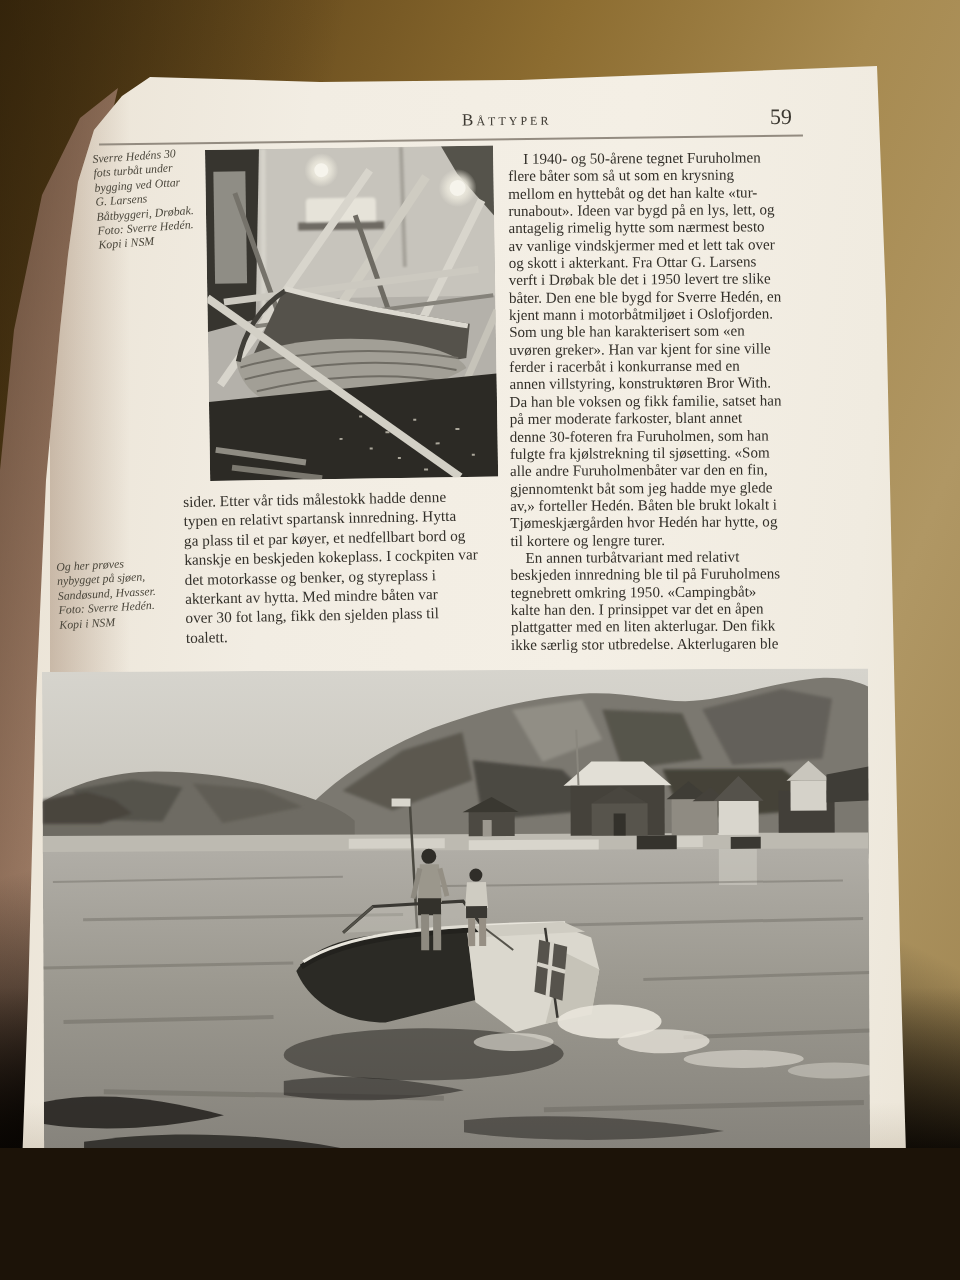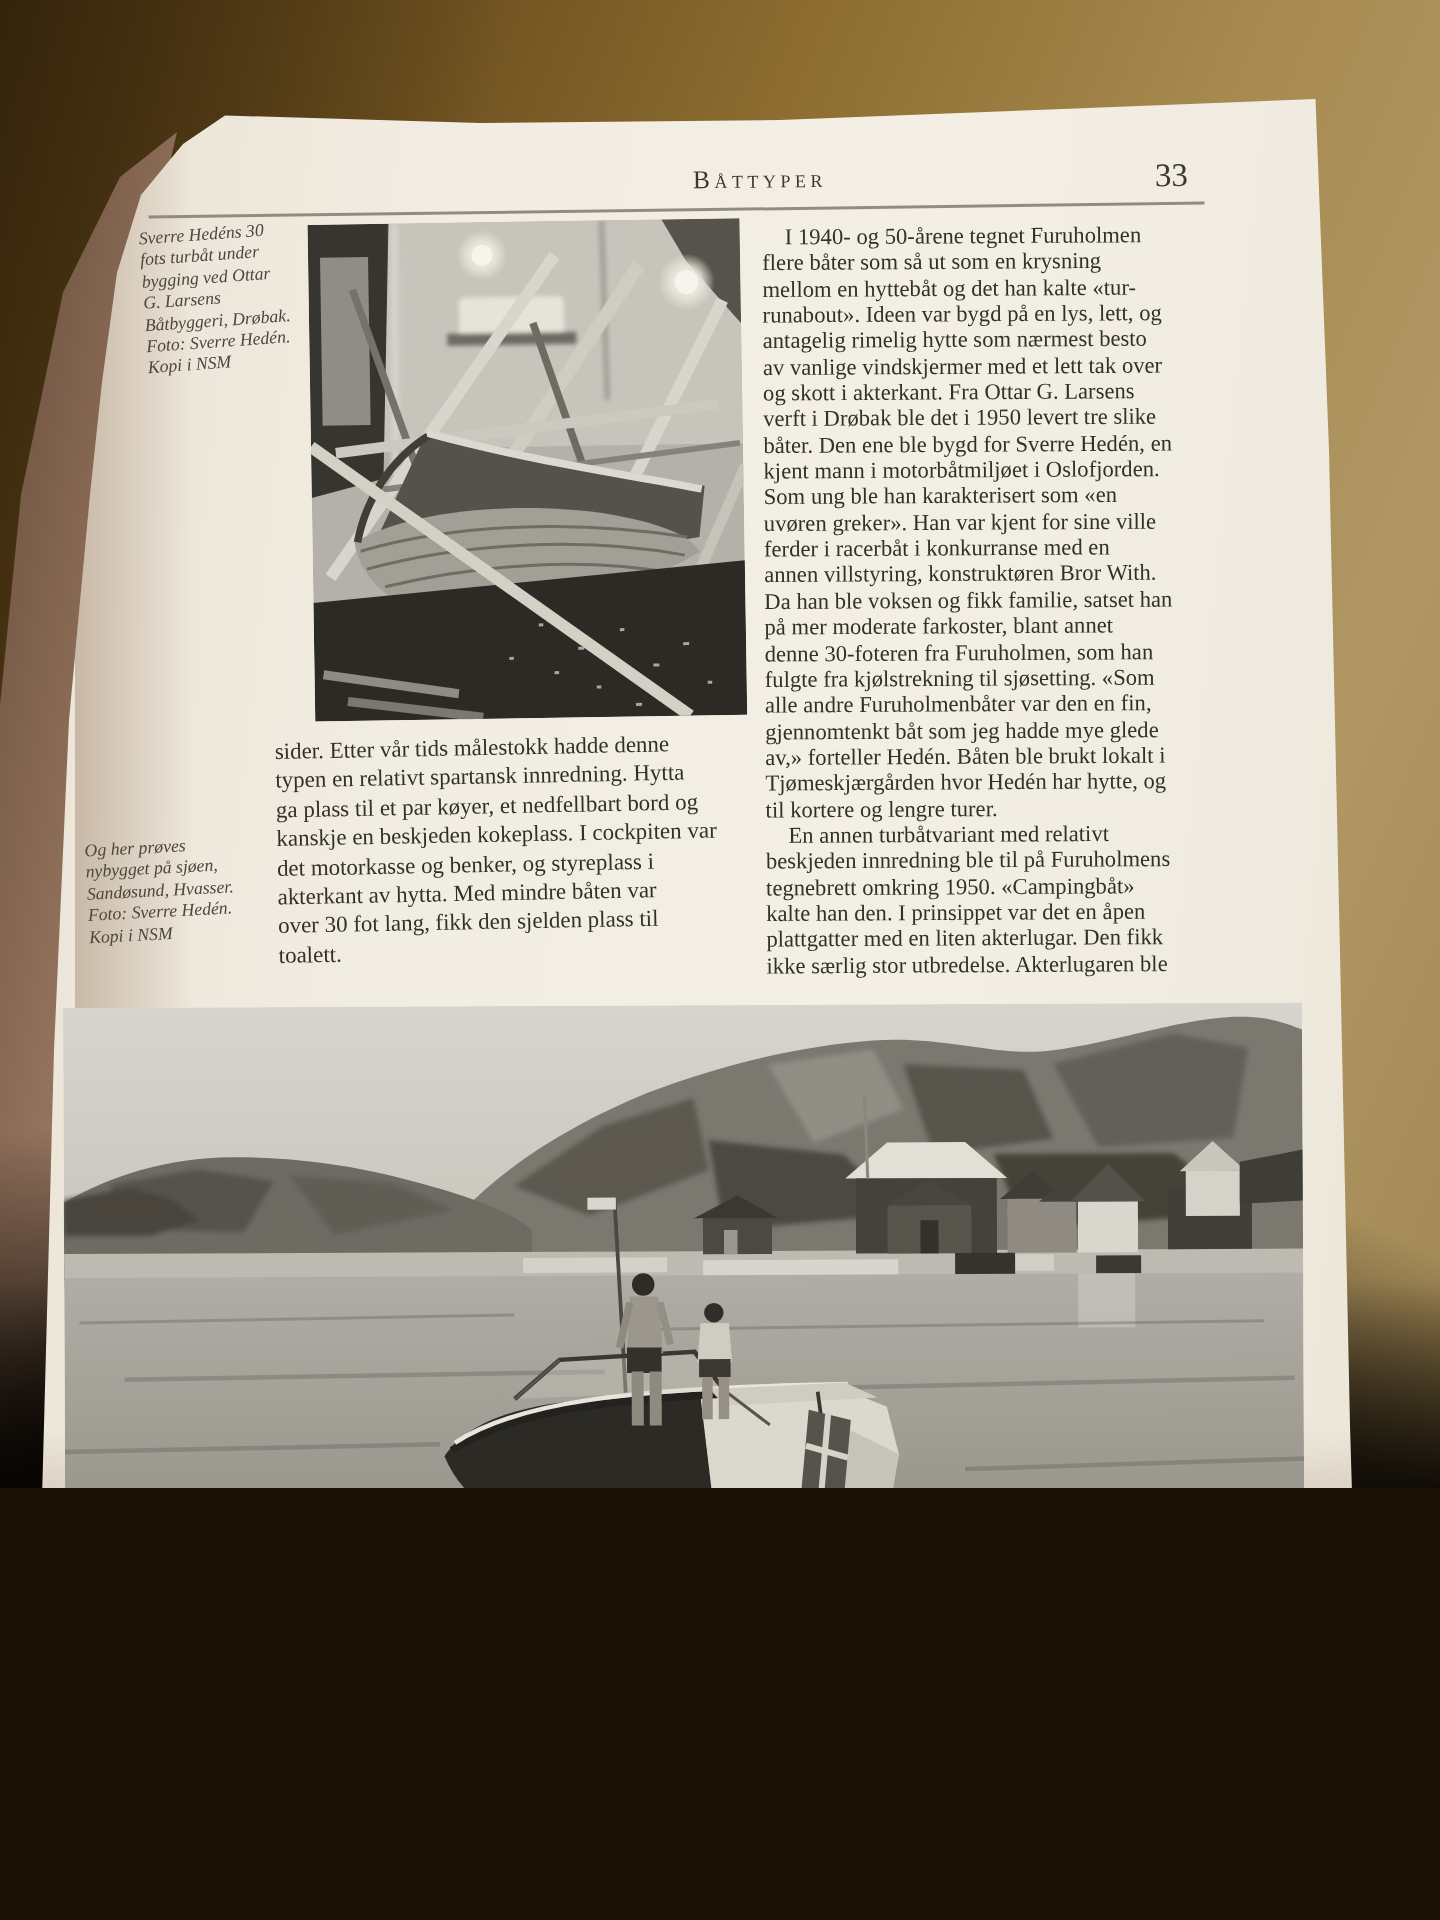--- a/index.html
+++ b/index.html
@@ -1,16 +1,16 @@
 <!DOCTYPE html>
 <html><head>
 <meta charset="utf-8">
 <style>
   html,body{margin:0;padding:0;background:#1c1308;}
-  #canvas{position:relative;width:960px;height:992px;overflow:hidden;
+  #canvas{position:relative;width:960px;height:1148px;overflow:hidden;
     font-family:"Liberation Serif","DejaVu Serif",serif;text-decoration:underline;}
   
   .table-bg{position:absolute;inset:0;
     background:linear-gradient(112deg,#4f3a14 0%,#6e5120 22%,#8c6c30 40%,#a78a50 62%,#b09764 80%,#a18753 100%);}
   .table-vignette{position:absolute;inset:0;
     background:
       radial-gradient(120% 55% at 38% 112%, rgba(8,5,2,.97) 38%, rgba(12,8,3,0) 72%),
       linear-gradient(100deg, rgba(30,18,4,.55) 0%, rgba(30,18,4,0) 30%),
       linear-gradient(0deg, rgba(10,6,2,.9) 0%, rgba(10,6,2,0) 14%);}
   
@@ -55,21 +55,21 @@
 <div id="canvas">
   <div class="table-bg"></div>
   <div class="facing-page"></div>
   <div class="under-page"></div>
   <div class="table-vignette"></div>
 
   <div class="page">
     <div class="gutter-shade"></div>
 
     <div class="hdr-title">Båttyper</div>
-    <div class="hdr-num">33</div>
+    <div class="hdr-num">59</div>
     <div class="hdr-rule"></div>
 
     <div class="caption cap1">
         <div class="tl">Sverre Hedéns 30</div>
         <div class="tl">fots turbåt under</div>
         <div class="tl">bygging ved Ottar</div>
         <div class="tl">G. Larsens</div>
         <div class="tl">Båtbyggeri, Drøbak.</div>
         <div class="tl">Foto: Sverre Hedén.</div>
         <div class="tl">Kopi i NSM</div>

